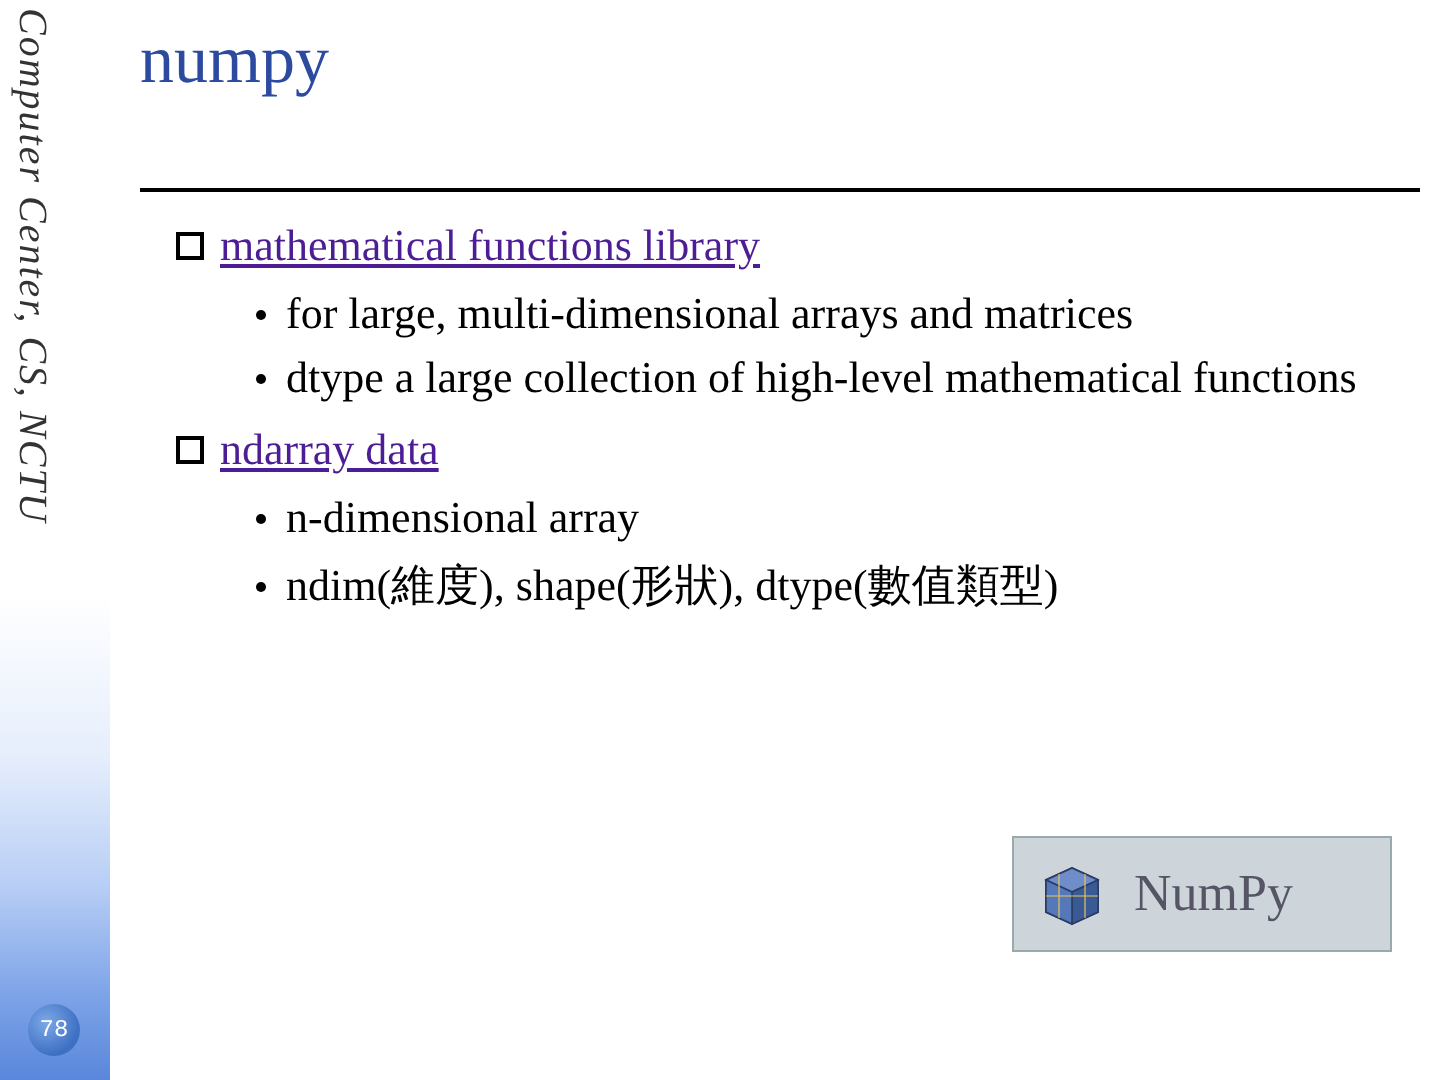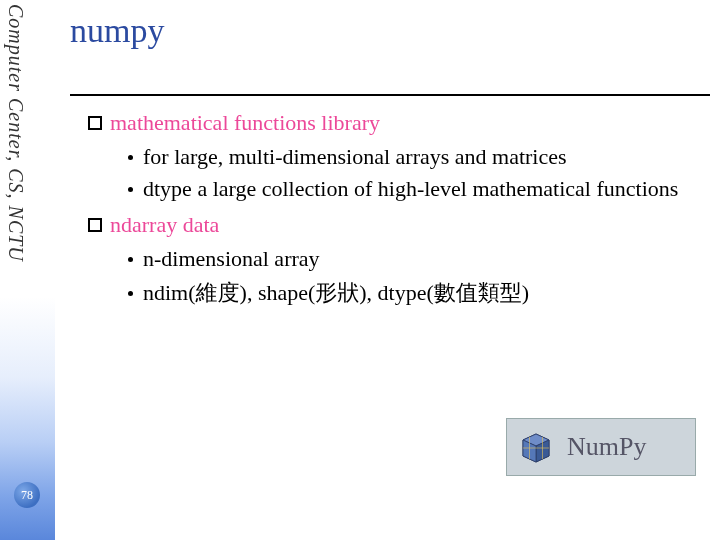--- a/index.html
+++ b/index.html
@@ -29,27 +29,27 @@
     font-family: "Times New Roman", serif;
     font-style: italic;
     font-size: 20px;
     color: #333;
     letter-spacing: 1px;
     white-space: nowrap;
   }
   .page-num {
     position: absolute;
     left: 14px;
-    bottom: 32px;
+    bottom: 12px;
     width: 26px;
     height: 26px;
     border-radius: 50%;
     background: radial-gradient(circle at 35% 35%, #7da8e8, #3d6fc2 70%);
     color: #fff;
-    font-family: Liberation Serif, serif;
+    font-family: Liberation Mono, monospace;
     font-size: 12px;
     display: flex;
     align-items: center;
     justify-content: center;
   }
   .main {
     position: absolute;
     left: 70px;
     top: 12px;
     right: 10px;
@@ -77,21 +77,22 @@
   }
   .square {
     width: 14px;
     height: 14px;
     border: 2px solid #000;
     display: inline-block;
     flex-shrink: 0;
   }
   .section-title {
     font-size: 22px;
-    color: #ec4899;
+    color: #4c1d95;
+    text-decoration: underline;
   }
   .sublist {
     margin-left: 40px;
     margin-bottom: 10px;
   }
   .sub-item {
     font-size: 22px;
     color: #000;
     margin: 6px 0;
     display: flex;

